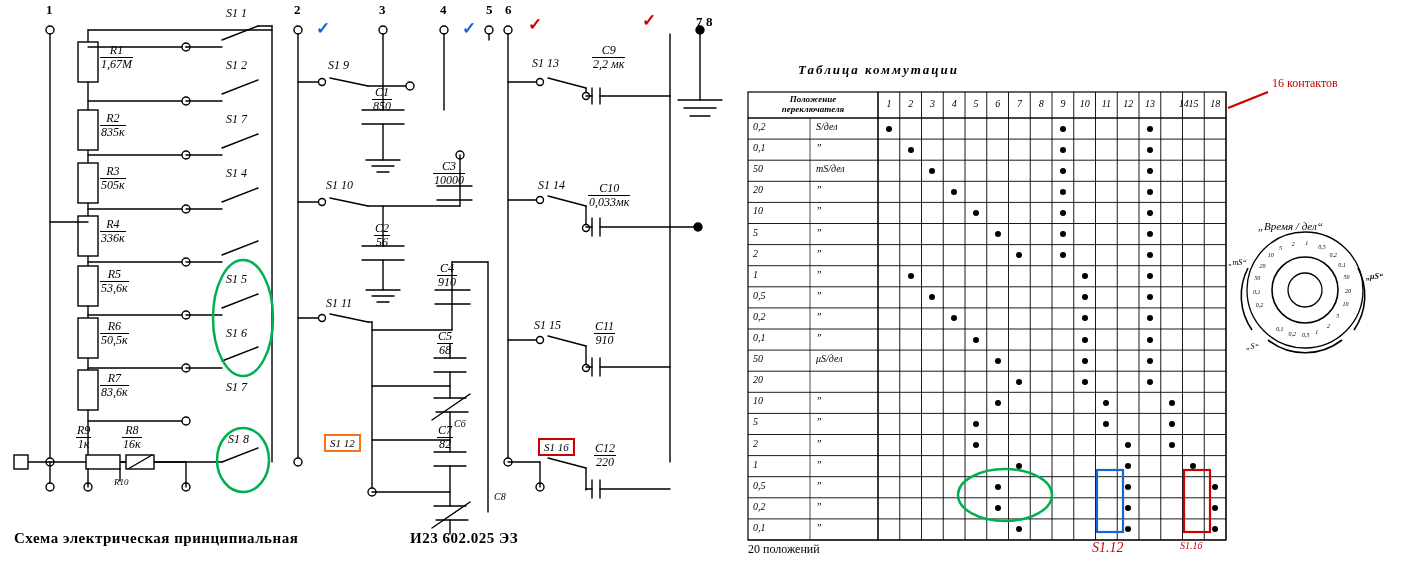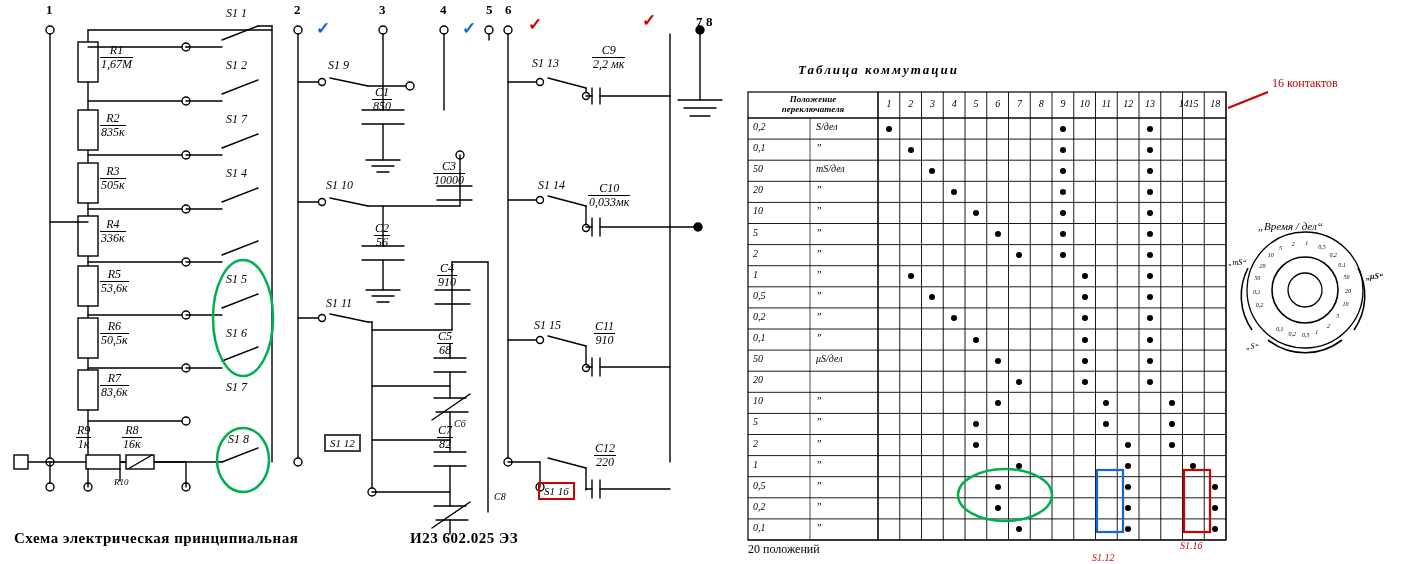--- a/index.html
+++ b/index.html
@@ -19,22 +19,22 @@
   .note-red{font-size:12px;color:#c00000;font-family:"Liberation Serif",serif;}
   .note-blk{font-size:12px;font-family:"Liberation Serif",serif;}
   .tbl-hdr{font-size:9px;font-style:italic;font-weight:bold;text-align:center;line-height:1.1;font-family:"Liberation Serif",serif;}
   .tbl-colnum{font-size:10px;font-style:italic;text-align:center;font-family:"Liberation Serif",serif;}
   .tbl-row{font-size:10px;font-style:italic;font-family:"Liberation Serif",serif;}
   .dialtxt{font-size:8px;font-style:italic;font-family:"Liberation Serif",serif;}
   .dialtiny{font-size:6px;font-style:italic;font-family:"Liberation Serif",serif;}
   .knoblbl{font-size:11px;font-style:italic;font-family:"Liberation Serif",serif;}
   .boxlabel{font-size:11px;font-style:italic;font-family:"Liberation Serif",serif;padding:1px 4px;}
   .chk{font-size:17px;font-weight:bold;font-family:"Liberation Serif",serif;}
-  .anno-blue{border:2px solid #404040;}
-  .anno-red{border:2px solid #cc0000;margin-top:44px;}
+  .anno-blue{border:2px solid #f97316;}
+  .anno-red{border:2px solid #cc0000;}
 </style>
 </head>
 <body>
 
 <div class="root">
 
 <svg viewBox="0 0 1417 564">
   <g stroke="#000" fill="none" stroke-width="1.4" stroke-linecap="round">
 
     <circle cx="50" cy="30" r="4" fill="#fff"></circle>
@@ -549,21 +549,21 @@
       <div style="position: absolute; width: 6px; height: 6px; border-radius: 50%; background: rgb(0, 0, 0); left: 994.625px; top: 505.35px;"></div>
       <div style="position: absolute; width: 6px; height: 6px; border-radius: 50%; background: rgb(0, 0, 0); left: 1125.12px; top: 505.35px;"></div>
       <div style="position: absolute; width: 6px; height: 6px; border-radius: 50%; background: rgb(0, 0, 0); left: 1212.12px; top: 505.35px;"></div>
       <div class="lbl tbl-row" style="left: 753px; top: 521.9px;">0,1</div>
       <div class="lbl tbl-row" style="left: 816px; top: 521.9px;">”</div>
       <div style="position: absolute; width: 6px; height: 6px; border-radius: 50%; background: rgb(0, 0, 0); left: 1016.38px; top: 526.45px;"></div>
       <div style="position: absolute; width: 6px; height: 6px; border-radius: 50%; background: rgb(0, 0, 0); left: 1125.12px; top: 526.45px;"></div>
       <div style="position: absolute; width: 6px; height: 6px; border-radius: 50%; background: rgb(0, 0, 0); left: 1212.12px; top: 526.45px;"></div>
     </div>
 
-<div class="lbl" style="left:1092px;top:552px;font-size:10px;font-style:italic;color:#cc0000;text-align:right;">S1.12</div>
+<div class="lbl" style="left:1092px;top:540px;font-size:14px;font-style:italic;color:#cc0000;text-align:right;">S1.12</div>
 <div class="lbl" style="left:1180px;top:540px;font-size:10px;font-style:italic;color:#cc0000;">S1.16</div>
 
 <div class="lbl knoblbl" style="left:1258px;top:196px;margin-top:24px;">„Время / дел“</div>
 <div class="lbl dialtxt" style="left:1228px;top:258px;">„mS“</div>
 <div class="lbl dialtxt" style="left:1366px;top:272px;font-weight:bold;">„μS“</div>
 <div class="lbl dialtxt" style="left:1246px;top:342px;">„S“</div>
 <div id="dial-ticks">
       <div class="lbl dialtiny" style="left: 1255.77px; top: 301.733px;">0,2</div>
       <div class="lbl dialtiny" style="left: 1253.07px; top: 288.534px;">0,1</div>
       <div class="lbl dialtiny" style="left: 1254.31px; top: 275.118px;">50</div>

